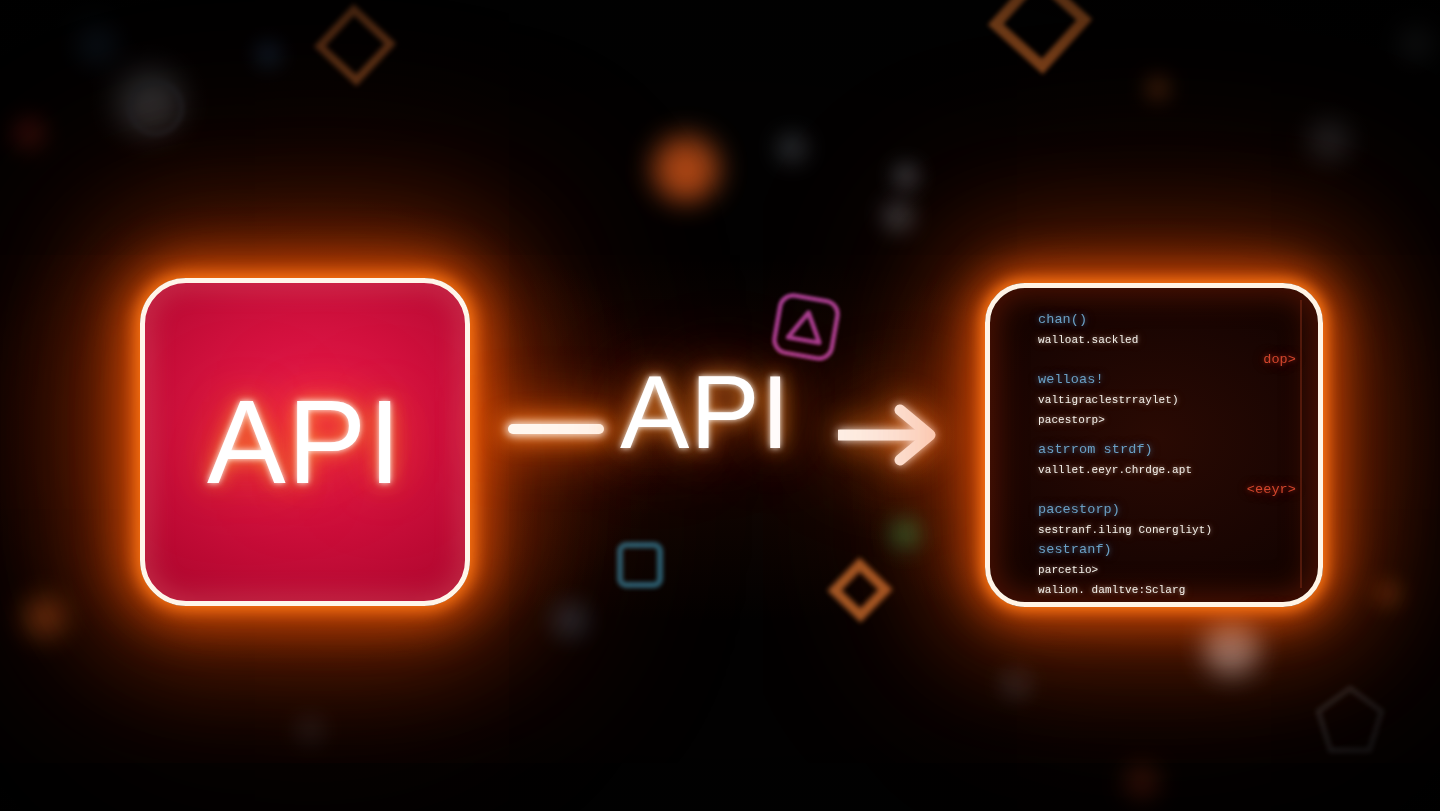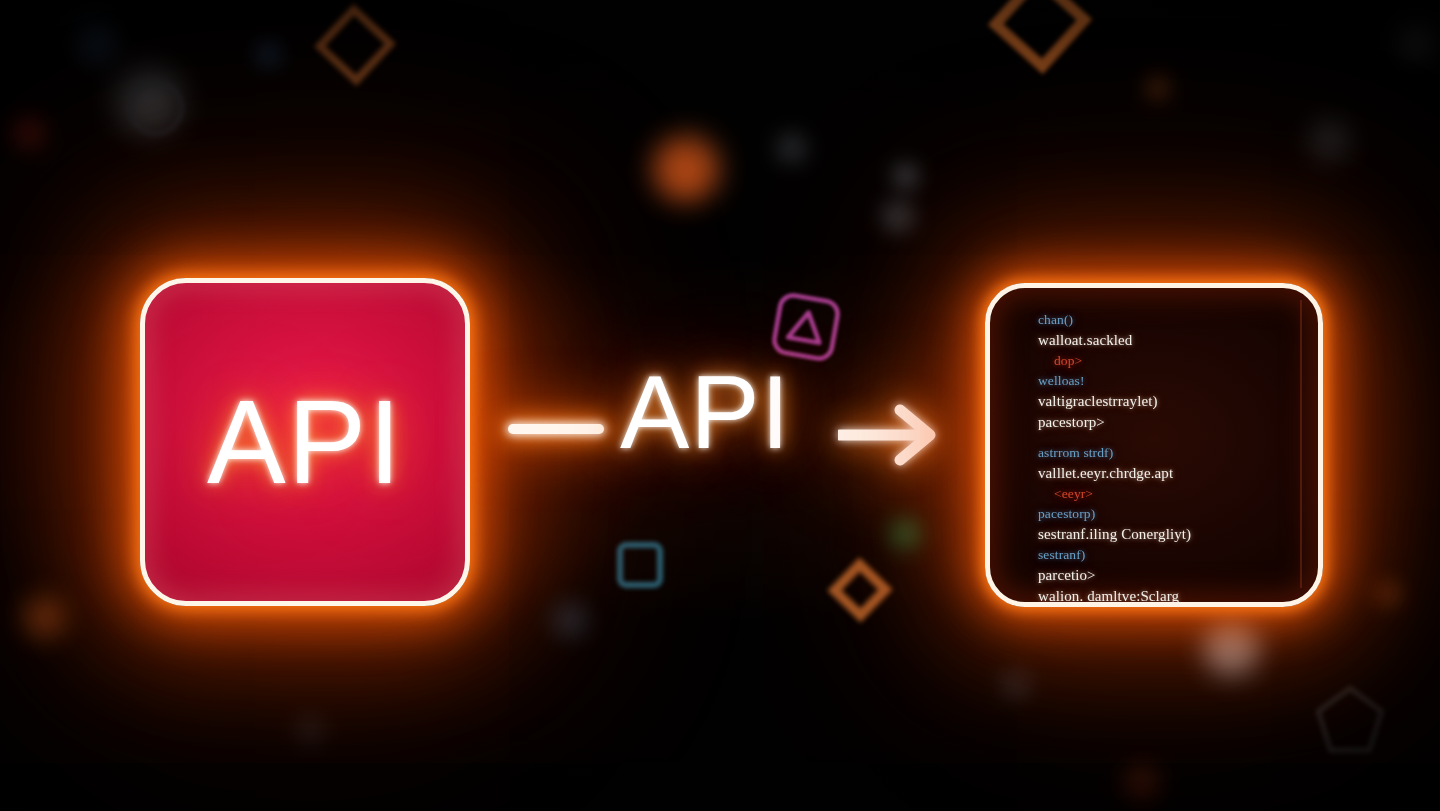--- a/index.html
+++ b/index.html
@@ -154,40 +154,40 @@
     position: absolute;
     left: 22px;
     top: 12px;
     right: 16px;
     bottom: 14px;
     border-right: 2px solid rgba(120,40,20,0.55);
     padding: 10px 4px 0 26px;
     box-sizing: border-box;
   }
   .code-line {
-    font-family: Liberation Serif, serif;
+    font-family: Liberation Mono, monospace;
     font-size: 13.5px;
     line-height: 20px;
     white-space: nowrap;
     letter-spacing: 0.1px;
   }
   .c-key {
     color: #6a9fc4;
     text-shadow: 0 0 5px rgba(90,150,200,0.65), 0 0 12px rgba(60,120,180,0.35);
   }
   .c-text {
     color: #f4f0ea;
-    font-size: 15px;
+    font-size: 11px;
     text-shadow: 0 0 4px rgba(255,240,225,0.55), 0 0 12px rgba(255,170,110,0.3);
   }
   .c-tag {
     color: #d2452c;
     text-shadow: 0 0 5px rgba(220,70,40,0.6), 0 0 14px rgba(200,50,20,0.35);
   }
-  .c-indent { padding-left: 16px; }
+  .c-indent { padding-left: 16px; text-align: right; }
   .c-gap { height: 10px; }
 </style>
 </head>
 <body>
 
 <div id="stage">
 
   <div class="bg-base"></div>
   <div id="bokeh-layer">
       <div class="bokeh" style="left: 74px; top: 21px; width: 42px; height: 42px; background: rgb(61, 111, 158); opacity: 0.55; filter: blur(13px);"></div>

